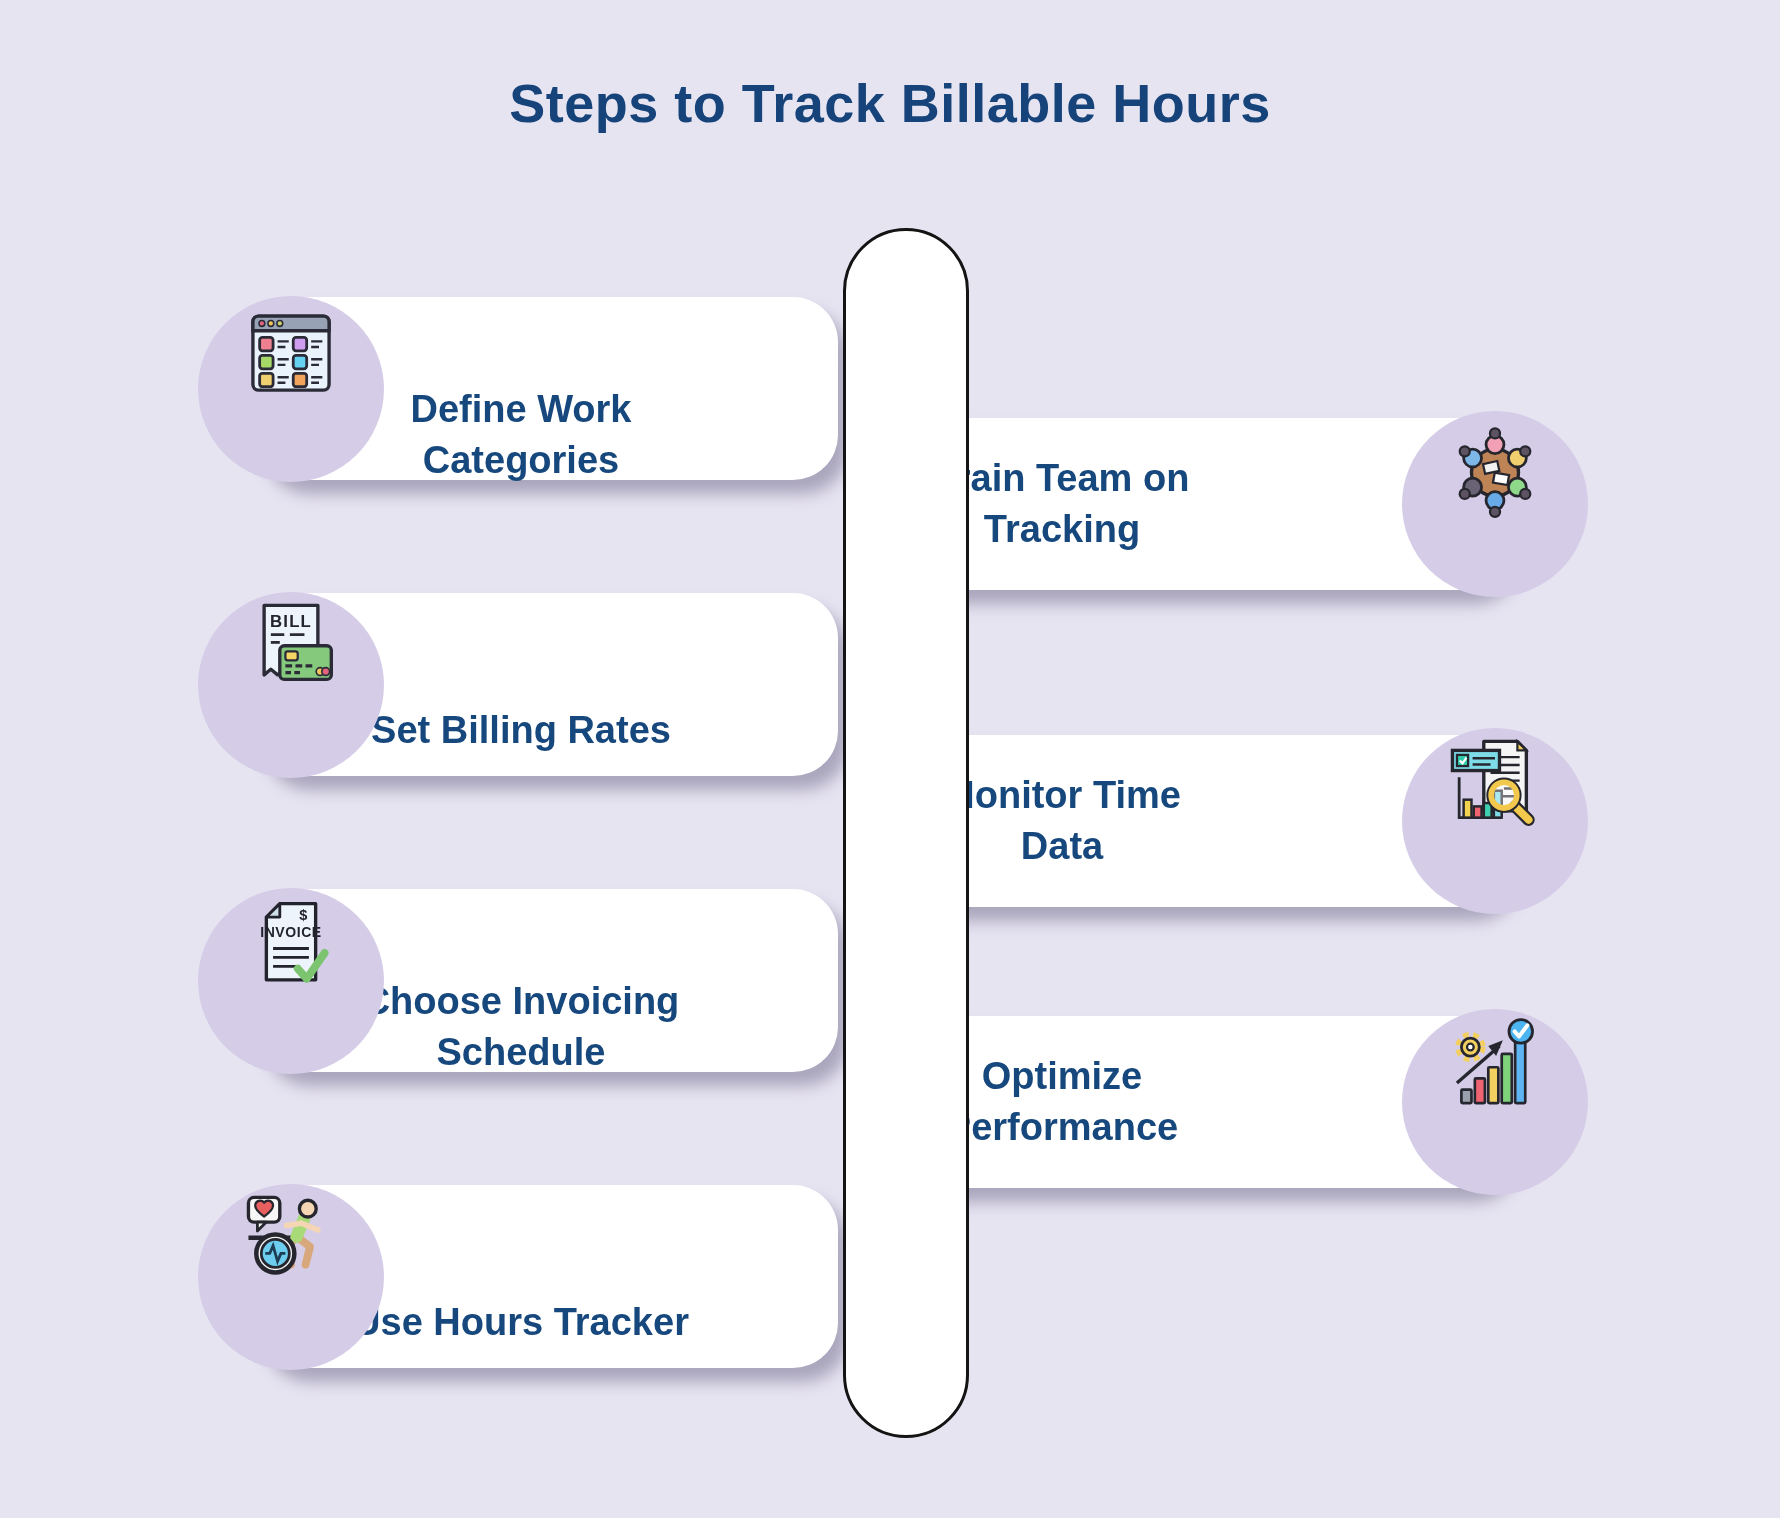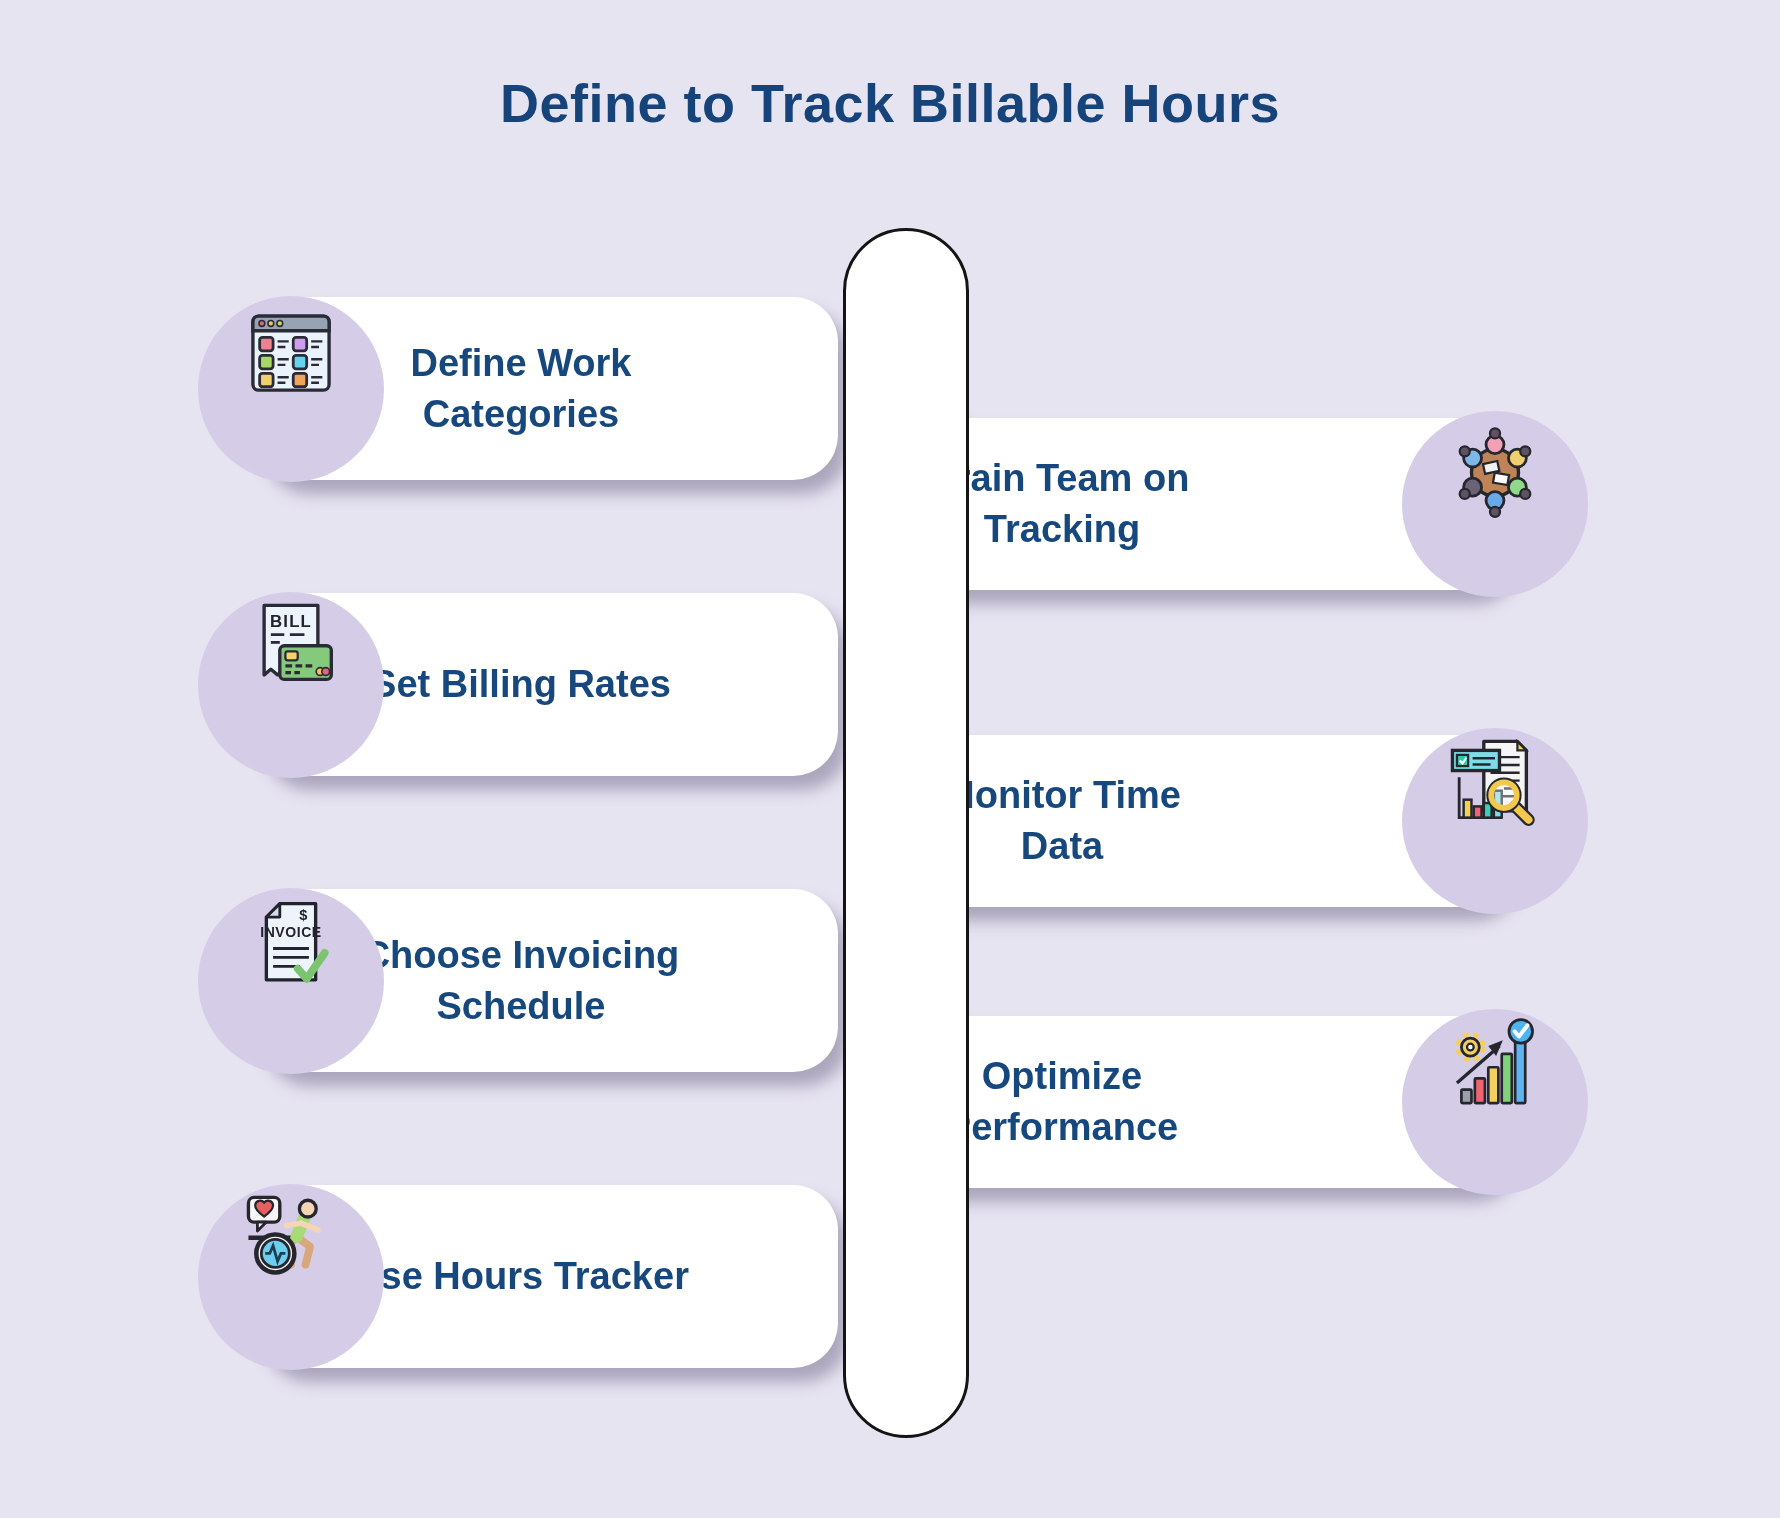--- a/index.html
+++ b/index.html
@@ -27,29 +27,29 @@
     background:#d5cde8;z-index:20;display:flex;align-items:flex-start;justify-content:center;
   }
   .bubble.left{left:198px;}
   .bubble.right{left:1402px;}
   .bubble svg{width:112px;height:112px;}
   .label{
     position:absolute;display:flex;align-items:center;justify-content:center;
     text-align:center;color:#17487d;font-size:38px;font-weight:600;line-height:1.34;
     z-index:15;
   }
-  .label.left{left:341px;width:360px;height:183px;}
+  .label.left{left:341px;width:360px;height:183px;margin-top:46px;}
   .label.right{left:912px;width:300px;height:172px;}
 </style>
 </head>
 <body>
 
 <div class="canvas">
 
-  <div class="title">Define to Track Billable Hours</div>
+  <div class="title">Steps to Track Billable Hours</div>
 
   <div class="spine"></div>
 
   <div class="card left" style="top:297px"></div>
   <div class="label left" style="top:297px">Define Work Categories</div>
   <div class="bubble left" style="top:296px">
     <svg viewBox="0 0 100 100">
       <rect x="16" y="18" width="68" height="66" rx="5" fill="#eaf2fb" stroke="#2b2b38" stroke-width="3"></rect>
       <path d="M16 31 V23 a5 5 0 0 1 5 -5 h58 a5 5 0 0 1 5 5 v8 Z" fill="#97a3b4" stroke="#2b2b38" stroke-width="3"></path>
       <circle cx="24" cy="24.5" r="2.6" fill="#e2647c" stroke="#2b2b38" stroke-width="1.4"></circle>

